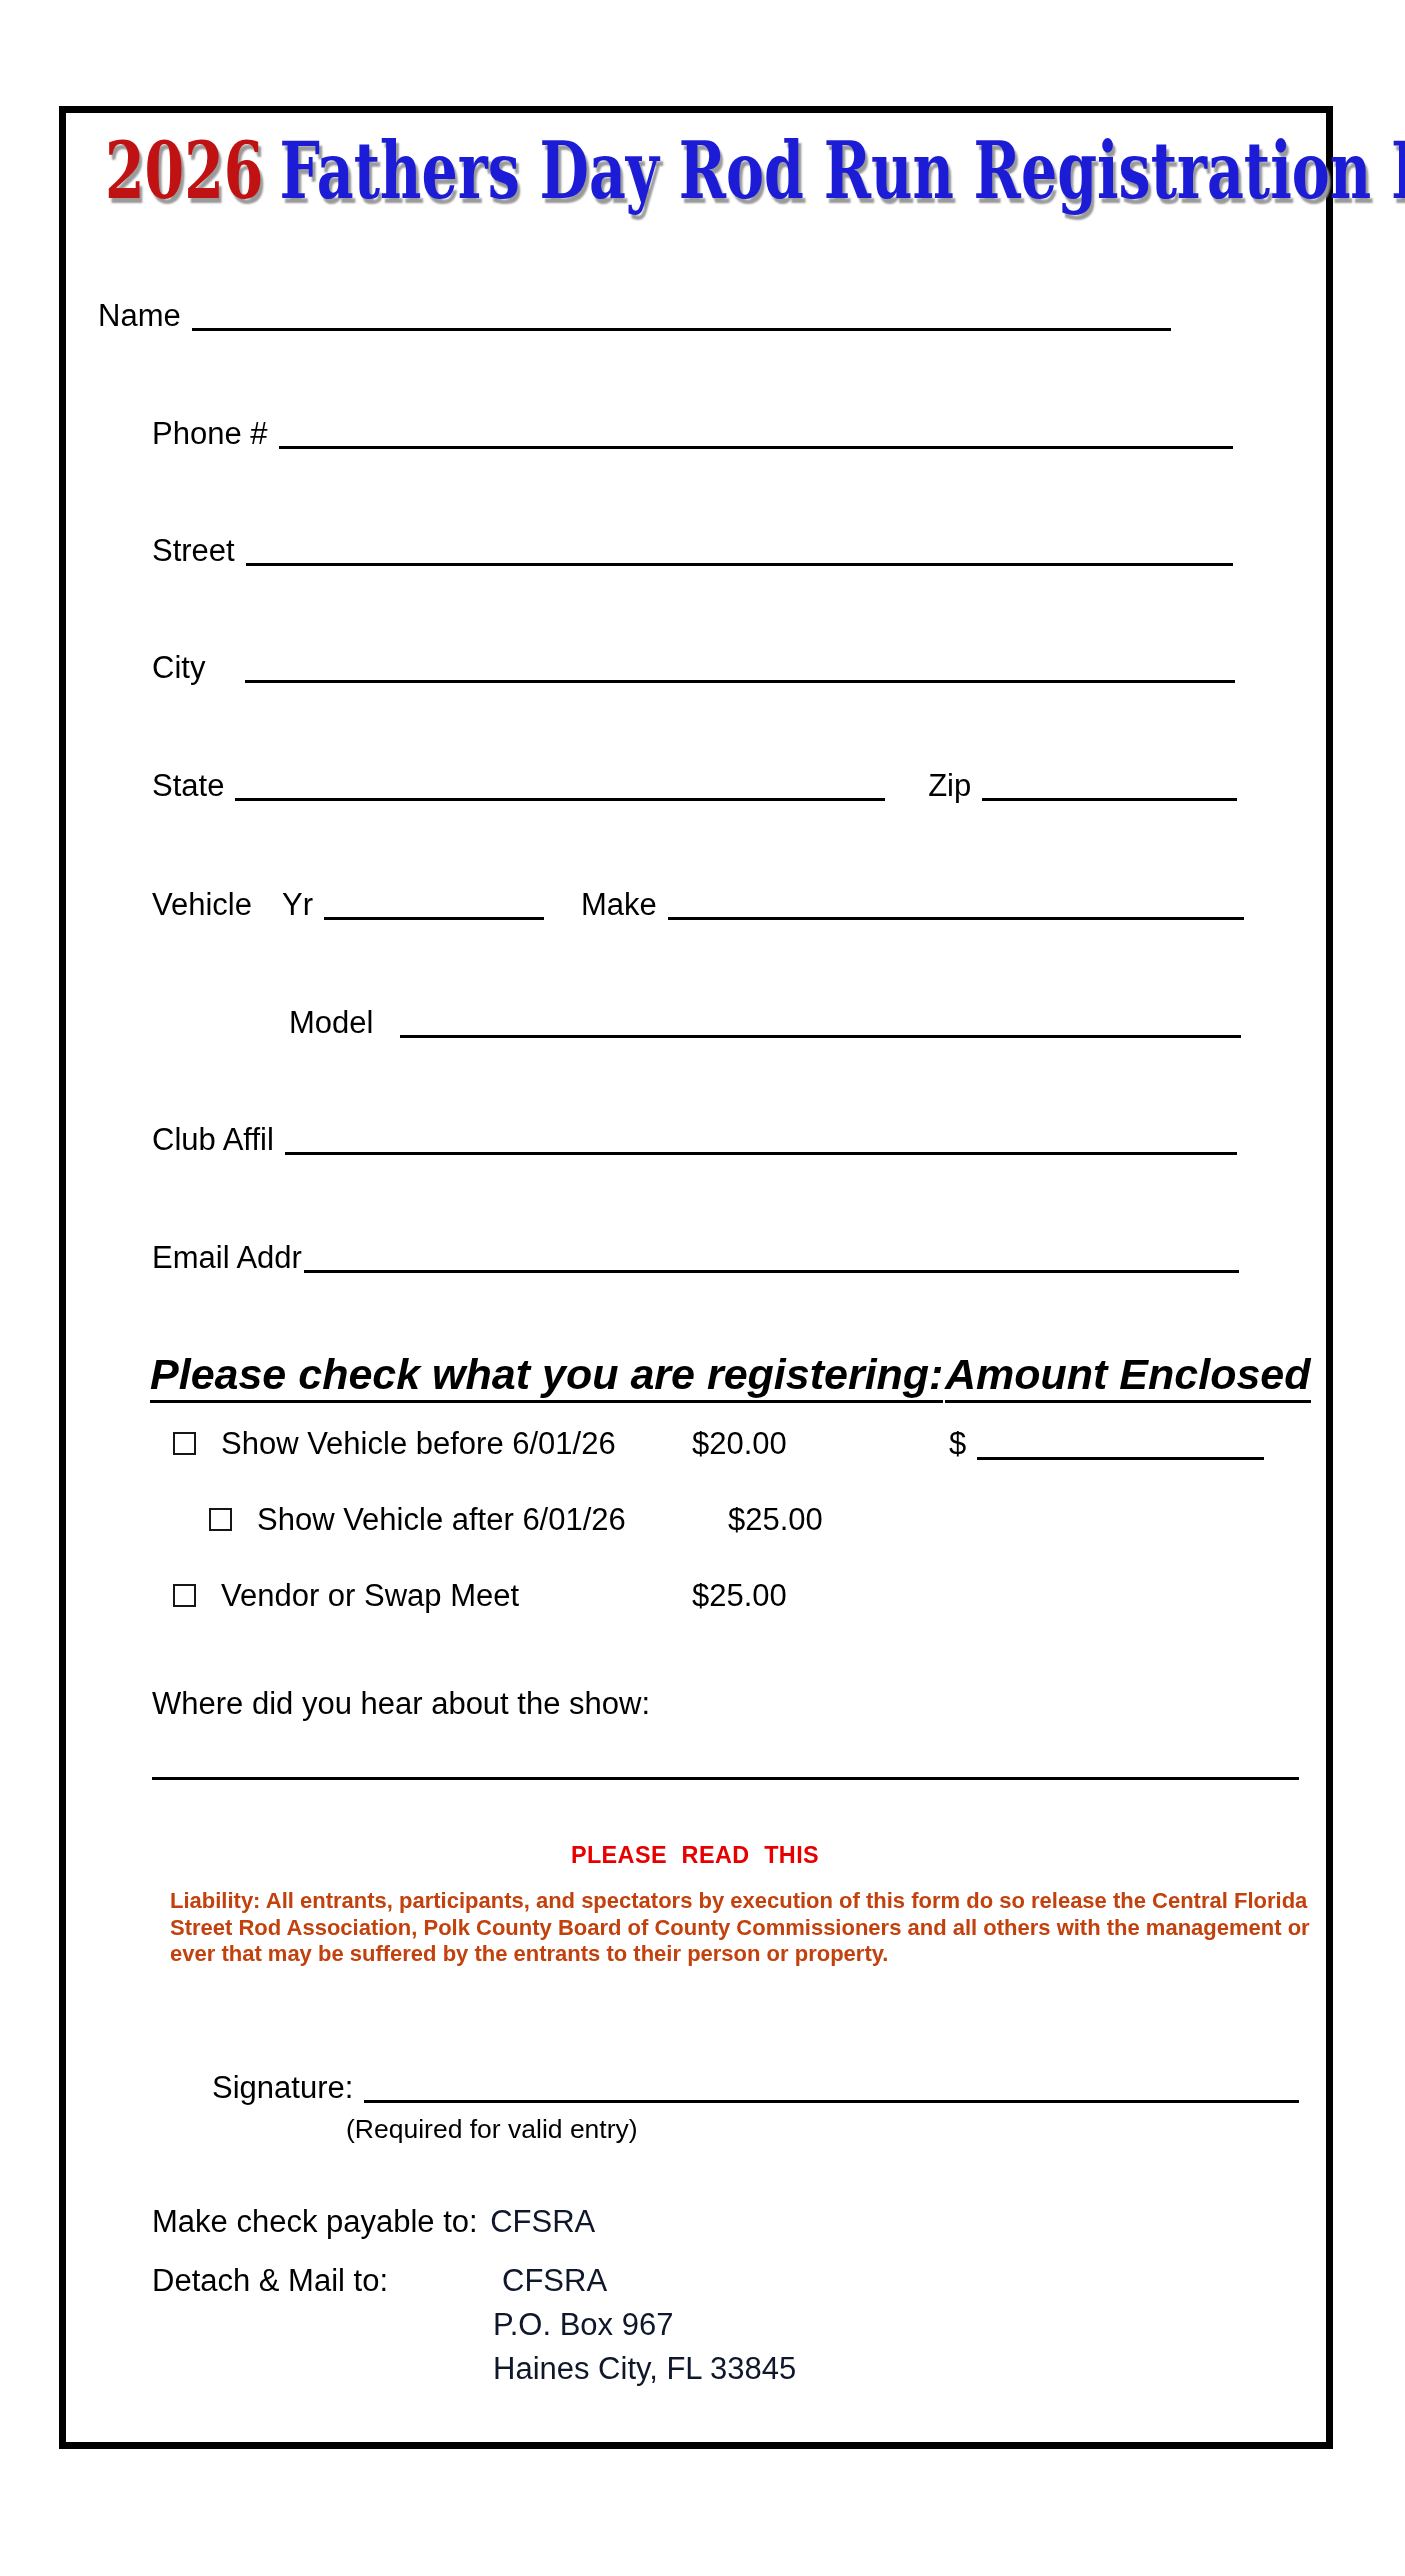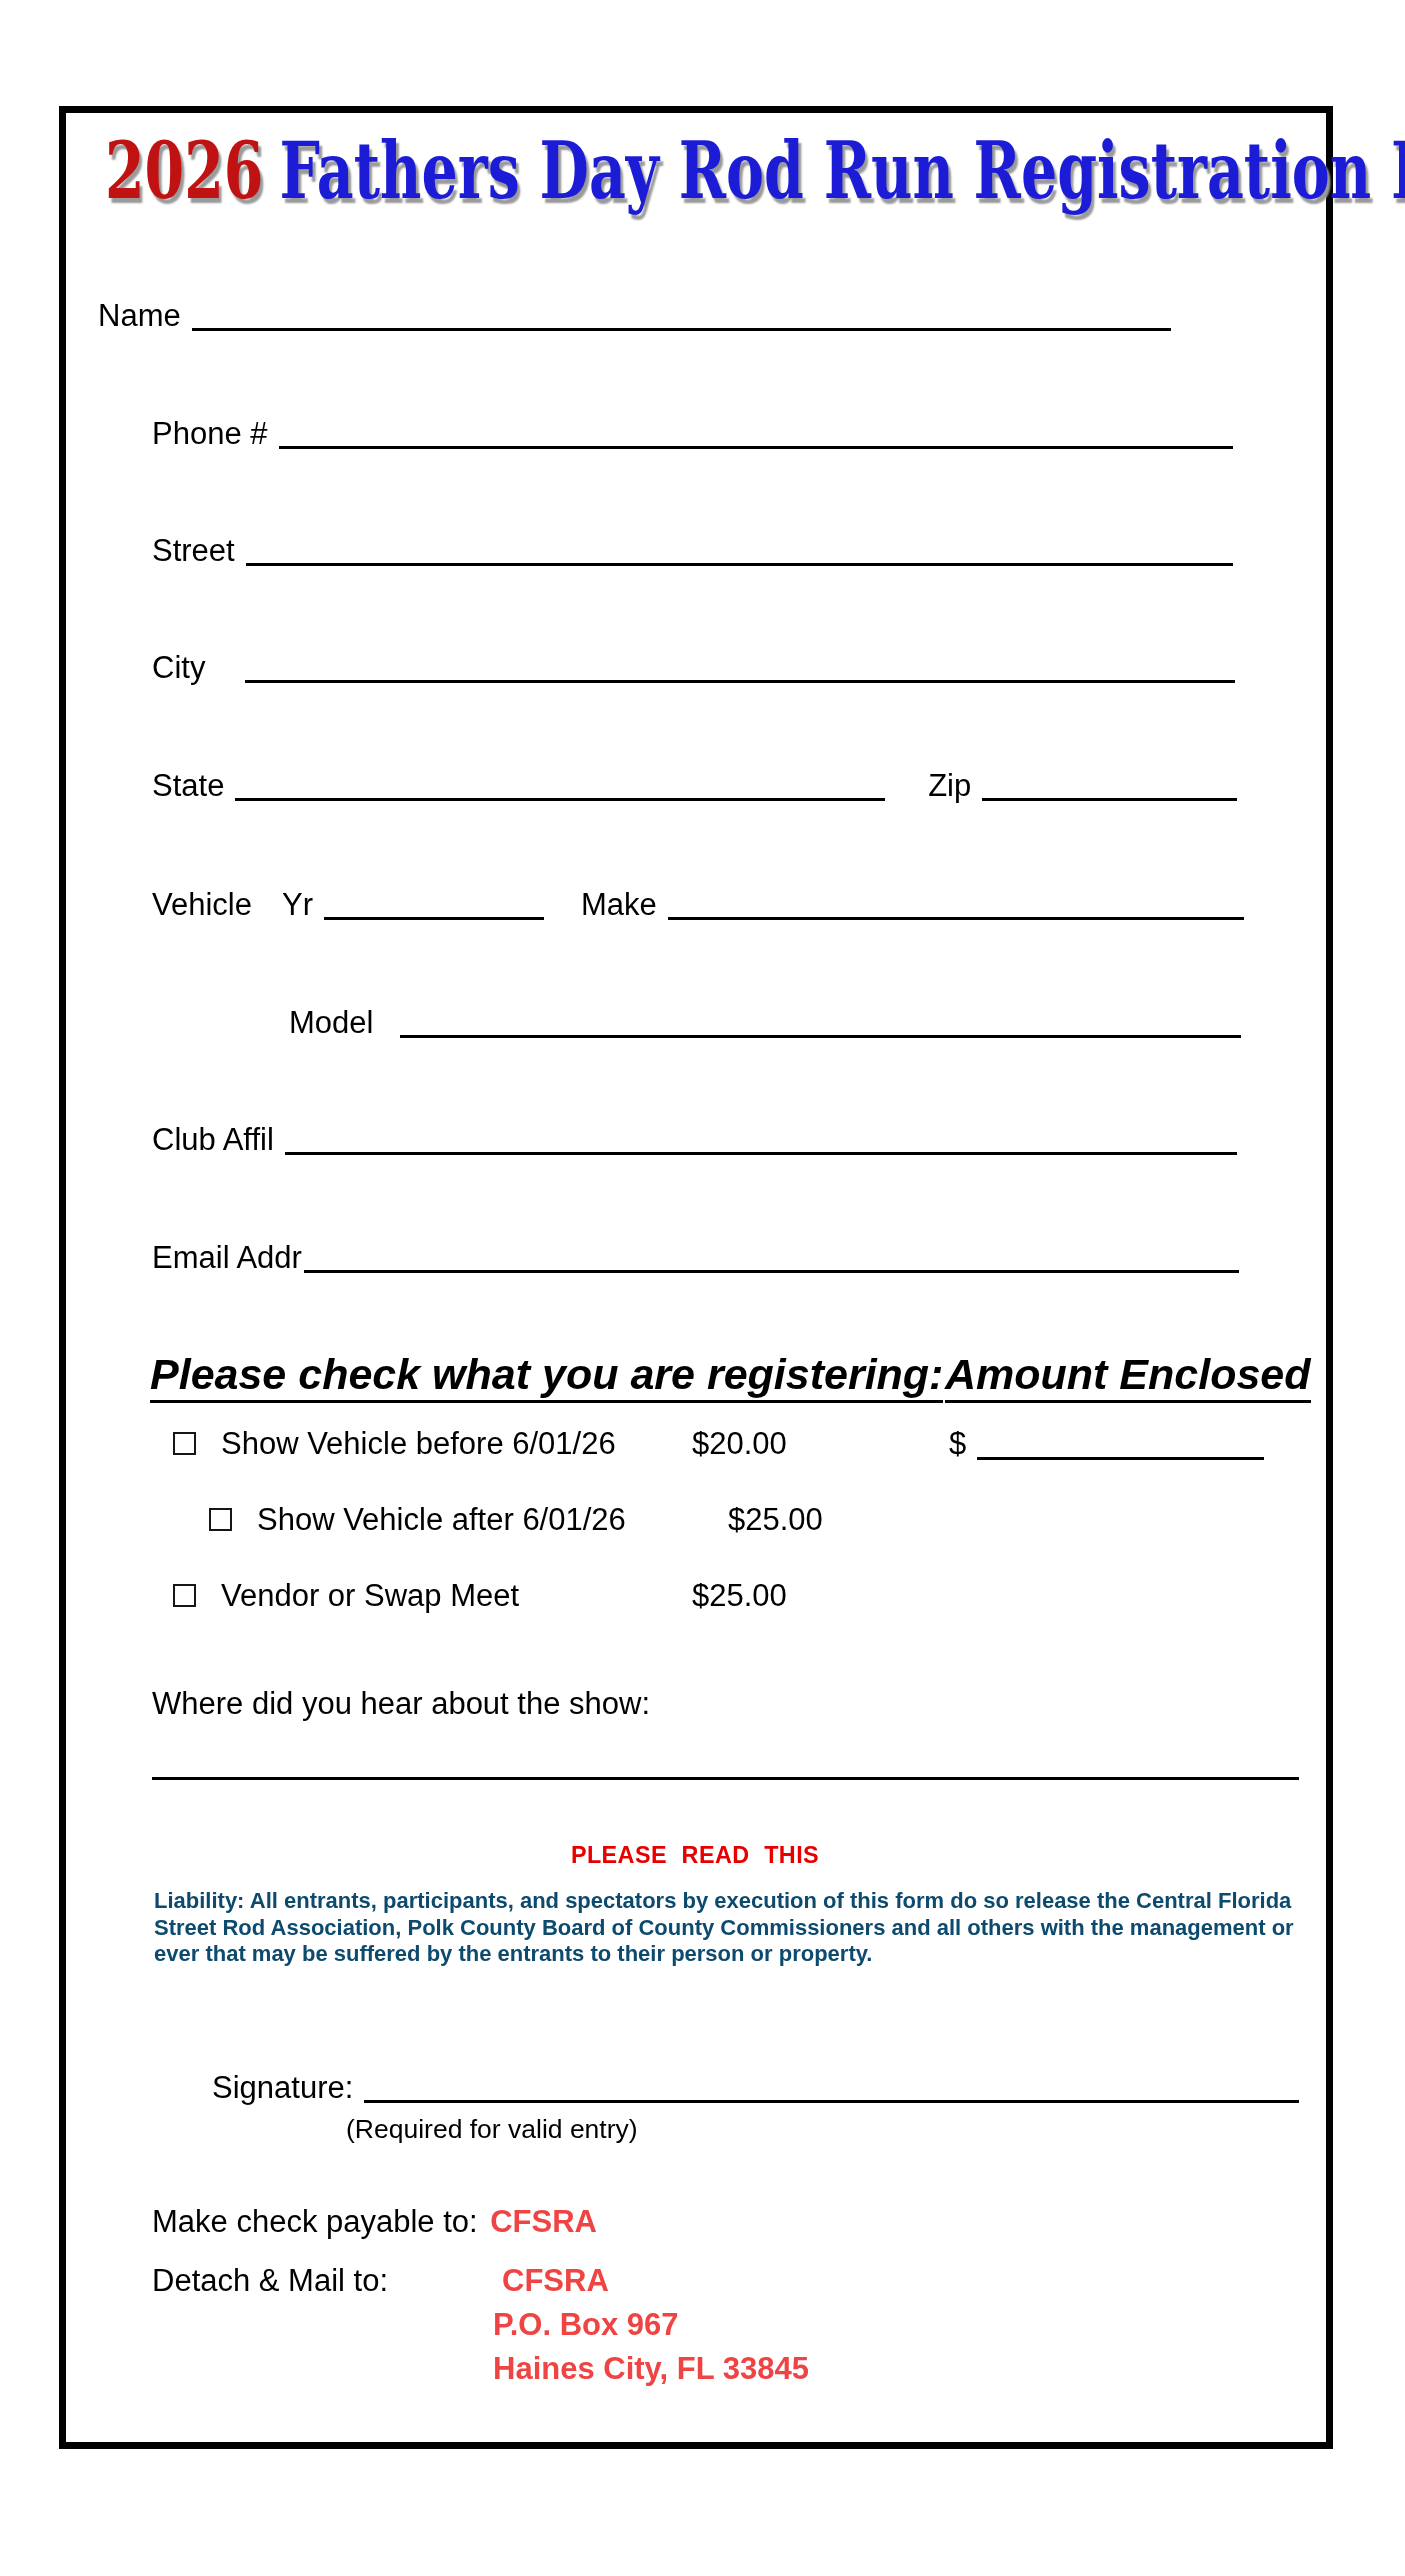--- a/index.html
+++ b/index.html
@@ -75,34 +75,35 @@
     position:absolute;height:0;border-bottom:3.9px solid #000;
   }
   .notice-head{
     position:absolute;left:59px;width:1272px;
     text-align:center;
     font-size:23.4px;font-weight:bold;color:#e80000;
     word-spacing:7.8px;letter-spacing:0.4px;
   }
   .liability{
     position:absolute;
-    color:#0c4a6e;font-weight:bold;
+    color:#c2410c;font-weight:bold;
     font-size:22px;line-height:26.5px;
     white-space:nowrap;
+    margin-left:16px;
   }
   .sig-note{
     position:absolute;
     font-size:26.5px;
   }
   .pay-row{
     position:absolute;
     display:flex;align-items:baseline;
     font-size:31px;white-space:nowrap;
   }
-  .blue-bold{color:#ef4444;font-weight:bold;font-size:31px;}
+  .blue-bold{color:#0f172a;font-weight:normal;font-size:31px;}
   .mail-line{position:absolute;font-size:31px;line-height:37px;white-space:nowrap;}
 </style>
 </head>
 <body>
 
 <div class="page">
   <div class="form-border"></div>
 
   <div class="title">
     <span class="year">2026</span><span class="rest">Fathers Day Rod Run Registration Form</span>

